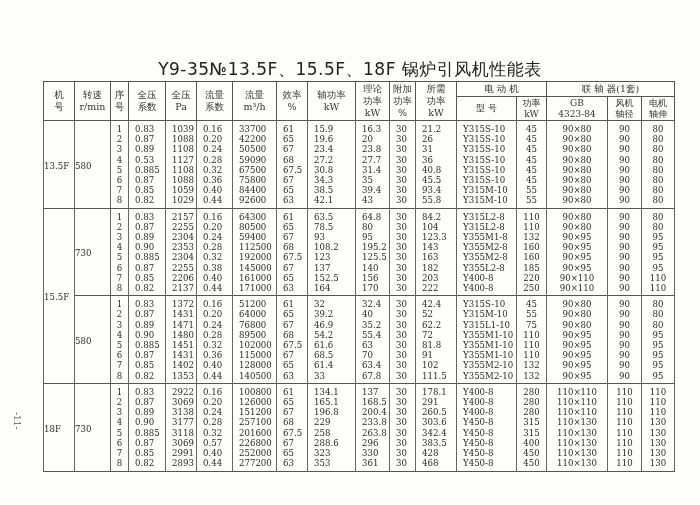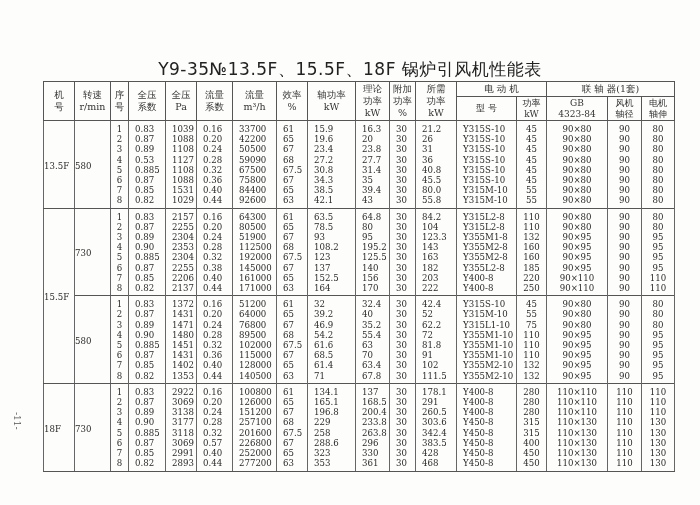--- a/index.html
+++ b/index.html
@@ -266,28 +266,28 @@
         <td>45.5</td>
         <td>Y315S-10</td>
         <td class="num">45</td>
         <td class="num">90×80</td>
         <td class="num">90</td>
         <td class="num">80</td>
       </tr>
       <tr>
         <td class="num">7</td>
         <td>0.85</td>
-        <td>1531</td>
+        <td>1059</td>
         <td>0.40</td>
         <td>84400</td>
         <td>65</td>
         <td>38.5</td>
         <td>39.4</td>
         <td>30</td>
-        <td>80.0</td>
+        <td>93.4</td>
         <td>Y315M-10</td>
         <td class="num">55</td>
         <td class="num">90×80</td>
         <td class="num">90</td>
         <td class="num">80</td>
       </tr>
       <tr class="grp-bottom">
         <td class="num">8</td>
         <td>0.82</td>
         <td>1029</td>
@@ -338,21 +338,21 @@
         <td class="num">110</td>
         <td class="num">90×80</td>
         <td class="num">90</td>
         <td class="num">80</td>
       </tr>
       <tr>
         <td class="num">3</td>
         <td>0.89</td>
         <td>2304</td>
         <td>0.24</td>
-        <td>51900</td>
+        <td>59400</td>
         <td>67</td>
         <td>93</td>
         <td>95</td>
         <td>30</td>
         <td>123.3</td>
         <td>Y355M1-8</td>
         <td class="num">132</td>
         <td class="num">90×95</td>
         <td class="num">90</td>
         <td class="num">95</td>
@@ -562,21 +562,21 @@
         <td class="num">90</td>
         <td class="num">95</td>
       </tr>
       <tr class="grp-bottom">
         <td class="num">8</td>
         <td>0.82</td>
         <td>1353</td>
         <td>0.44</td>
         <td>140500</td>
         <td>63</td>
-        <td>71</td>
+        <td>33</td>
         <td>67.8</td>
         <td>30</td>
         <td>111.5</td>
         <td>Y355M2-10</td>
         <td class="num">132</td>
         <td class="num">90×95</td>
         <td class="num">90</td>
         <td class="num">95</td>
       </tr>
       <tr class="grp-top">

